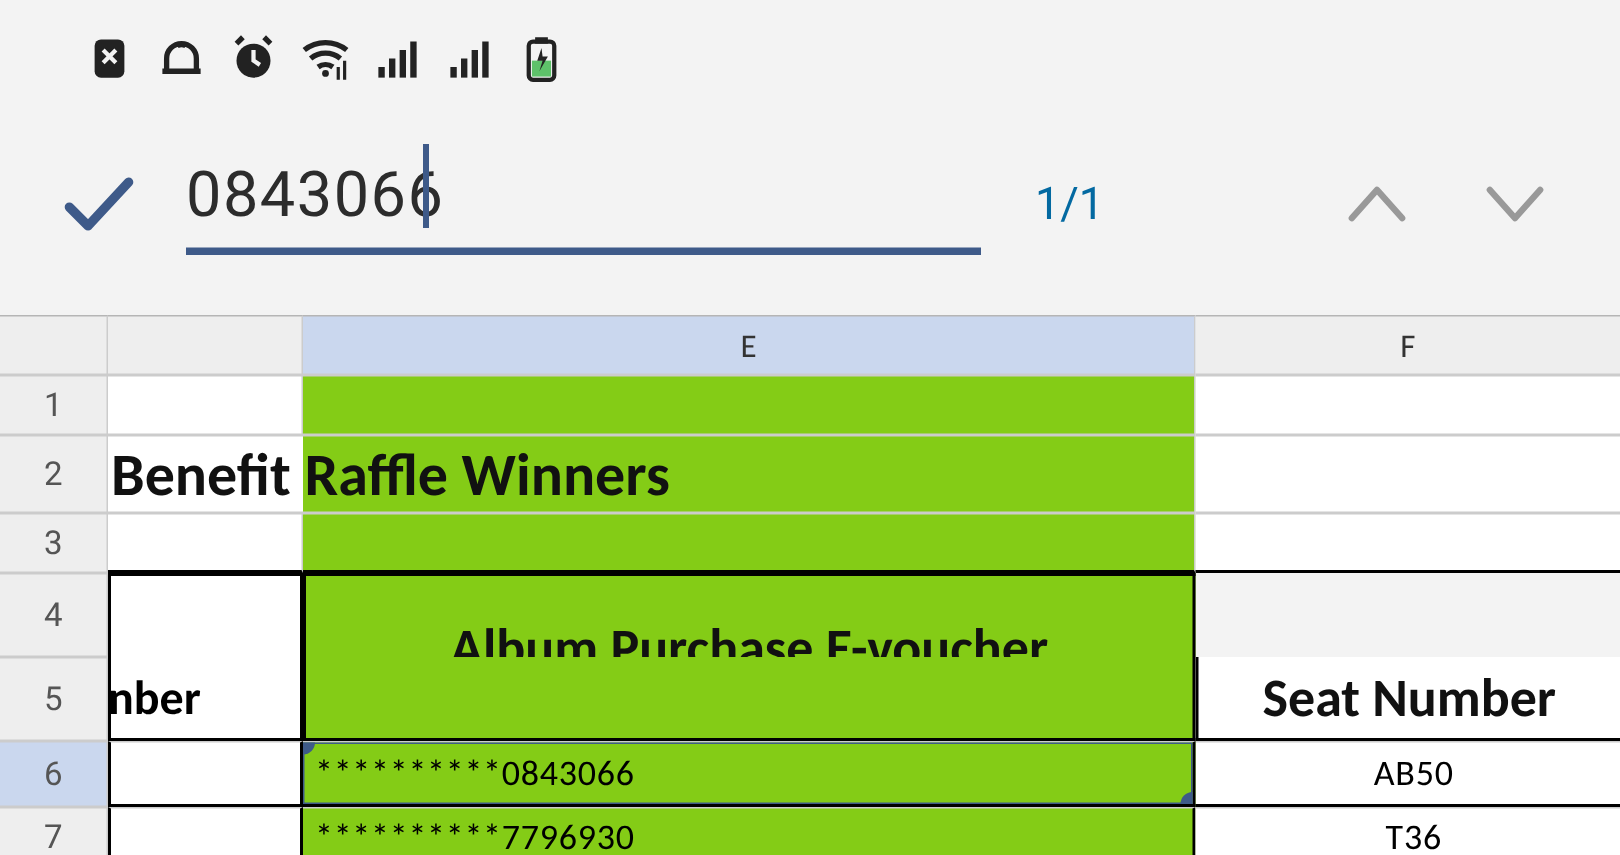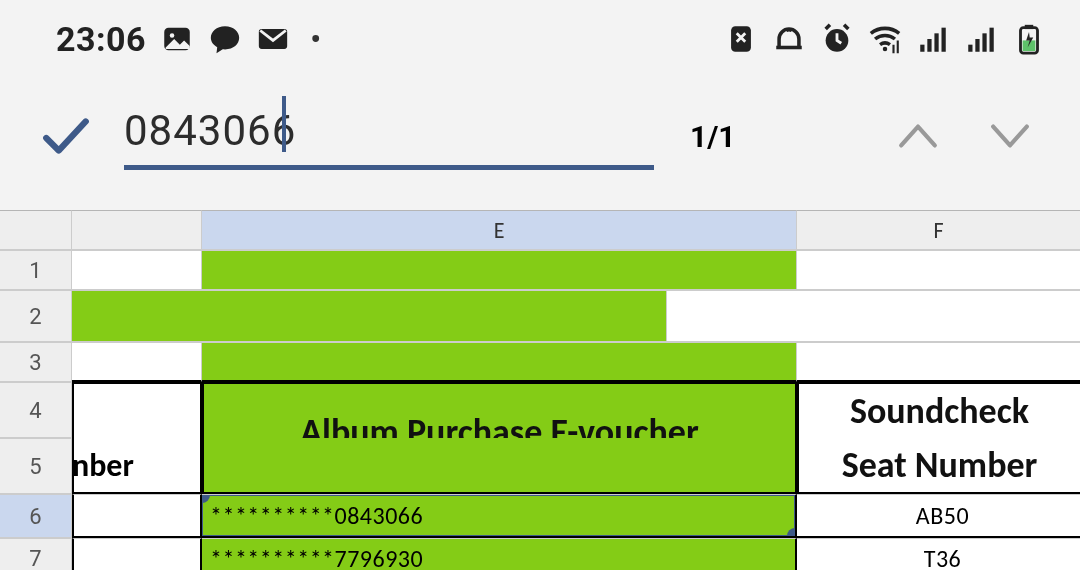--- a/index.html
+++ b/index.html
@@ -11,21 +11,21 @@
   .status-ico svg { width: 34px; height: 34px; display: block; }
   .status-dot { font-size: 34px; line-height: 0; margin-left: 6px; color:#333; }
   .status-batt { font-size: 34px; font-weight: 700; margin-left: 6px; }
   
   .search-bar { display: flex; align-items: center; padding: 20px 40px 28px 40px; gap: 32px; height: 140px; }
   .check-btn svg { width: 52px; height: 42px; display:block; }
   .search-input-wrap { flex: 0 0 530px; position: relative; height: 68px; }
   .search-text { font-size: 42px; color: #2c2c2c; letter-spacing: 1px; padding: 4px 0 10px 0; display:inline-block; }
   .search-caret { position:absolute; left:158px; top:-6px; width:4px; height:56px; background:#3e5a89; }
   .search-underline { height: 5px; background: #3e5a89; width: 100%; }
-  .count-text { margin-left: 4px; font-size: 30px; color: #000000; font-weight: bold; }
+  .count-text { margin-left: 4px; font-size: 30px; color: #0369a1; }
   .nav-btn { width:60px; height:60px; display:flex; align-items:center; justify-content:center; }
   .nav-btn svg { width: 42px; height: 28px; display:block; stroke:#999; stroke-width:4; fill:none; stroke-linecap:round; stroke-linejoin:round; }
   
   .sheet { position: relative; overflow:hidden; }
   .row { display:flex; align-items:stretch; }
   .gutter { flex:0 0 72px; border:1px solid #ccc; border-left:none; background:#eee; font-size:22px; color:#555; display:flex; align-items:center; justify-content:center; }
   .gutter.blank { background:#eee; border-top:none; }
   .gutter.sel { background:#cad7ee; }
   .col-D { flex:0 0 130px; border:1px solid #ccc; border-left:none; background:#fff; display:flex; align-items:center; overflow:hidden; white-space:nowrap; }
   .col-E { flex:0 0 595px; border:1px solid #ccc; border-left:none; background:#84cc16; display:flex; align-items:center; overflow:hidden; white-space:nowrap; }
@@ -63,42 +63,20 @@
   .thick-b { border-bottom:2px solid #000 !important; }
   .thick-l { border-left:2px solid #000 !important; }
   .thick-r { border-right:2px solid #000 !important; }
   .center { justify-content:center; text-align:center; }
   .row .col-D, .row .col-E, .row .col-F { font-family: Calibri, Arial, sans-serif; }
 </style>
 </head>
 <body>
 
 <div class="status-bar">
-  <div class="status-left">
-    <span class="status-time">23:06</span>
-    <span class="status-ico">
-      <svg viewBox="0 0 24 24">
-          <rect x="3" y="4" width="18" height="16" rx="3" fill="#222"></rect>
-          <circle cx="8.5" cy="9.5" r="1.6" fill="#f3f3f3"></circle>
-          <path d="M4 18 L10 12 L14 16 L17 13 L21 17 L21 19 L4 19 Z" fill="#f3f3f3"></path>
-        </svg>
-    </span>
-    <span class="status-ico">
-      <svg viewBox="0 0 24 24">
-          <path d="M12 3 C6 3 2 6.8 2 11.2 C2 14 3.8 16.4 6.5 17.8 L6 22 L10.4 19.3 C10.9 19.4 11.5 19.4 12 19.4 C18 19.4 22 15.6 22 11.2 C22 6.8 18 3 12 3 Z" fill="#222"></path>
-        </svg>
-    </span>
-    <span class="status-ico">
-      <svg viewBox="0 0 24 24">
-          <rect x="2" y="5" width="20" height="14" rx="2" fill="#222"></rect>
-          <path d="M3 6 L12 13 L21 6" stroke="#f3f3f3" stroke-width="2" fill="none"></path>
-        </svg>
-    </span>
-    <span class="status-dot">•</span>
-  </div>
   <div class="status-right">
     <span class="status-ico">
       <svg viewBox="0 0 24 24">
           <rect x="5" y="3" width="14" height="18" rx="3" fill="#222"></rect>
           <path d="M9 8 L15 14 M9 14 L15 8" stroke="#f3f3f3" stroke-width="2"></path>
         </svg>
     </span>
     <span class="status-ico">
       <svg viewBox="0 0 24 24">
           <path d="M3 18 L21 18" stroke="#222" stroke-width="2.5"></path>
@@ -185,39 +163,39 @@
 
   <div class="row r1">
     <div class="gutter">1</div>
     <div class="col-D"></div>
     <div class="col-E"></div>
     <div class="col-F"></div>
   </div>
 
   <div class="row r2 title-row">
     <div class="gutter">2</div>
+    <div class="col-D title-cell" style="position:relative; overflow:visible;">
+      <span style="position:absolute; left:2px; white-space:nowrap;">Benefit Raffle Winners</span>
+    </div>
     <div class="col-E"></div>
     <div class="col-F"></div>
   </div>
 
   <div class="row r3">
     <div class="gutter">3</div>
     <div class="col-D thick-b"></div>
     <div class="col-E thick-b"></div>
     <div class="col-F thick-b"></div>
   </div>
 
   <div class="row r4">
     <div class="gutter">4</div>
     <div class="col-D mergeD-top"></div>
     <div class="col-E mergeE th-cell" style="position:relative;">
       <span style="position:absolute; left:0; right:0; top:26px; text-align:center;">Album Purchase E-voucher</span>
-    </div>
-    <div class="col-F mergeF th-cell">
-      <span>Soundcheck</span>
     </div>
   </div>
 
   <div class="row r5">
     <div class="gutter">5</div>
     <div class="col-D mergeD-bot">
       <span style="margin-left:-2px;">nber</span>
     </div>
     <div class="col-E mergeE th-cell"></div>
     <div class="col-F mergeF th-cell">

